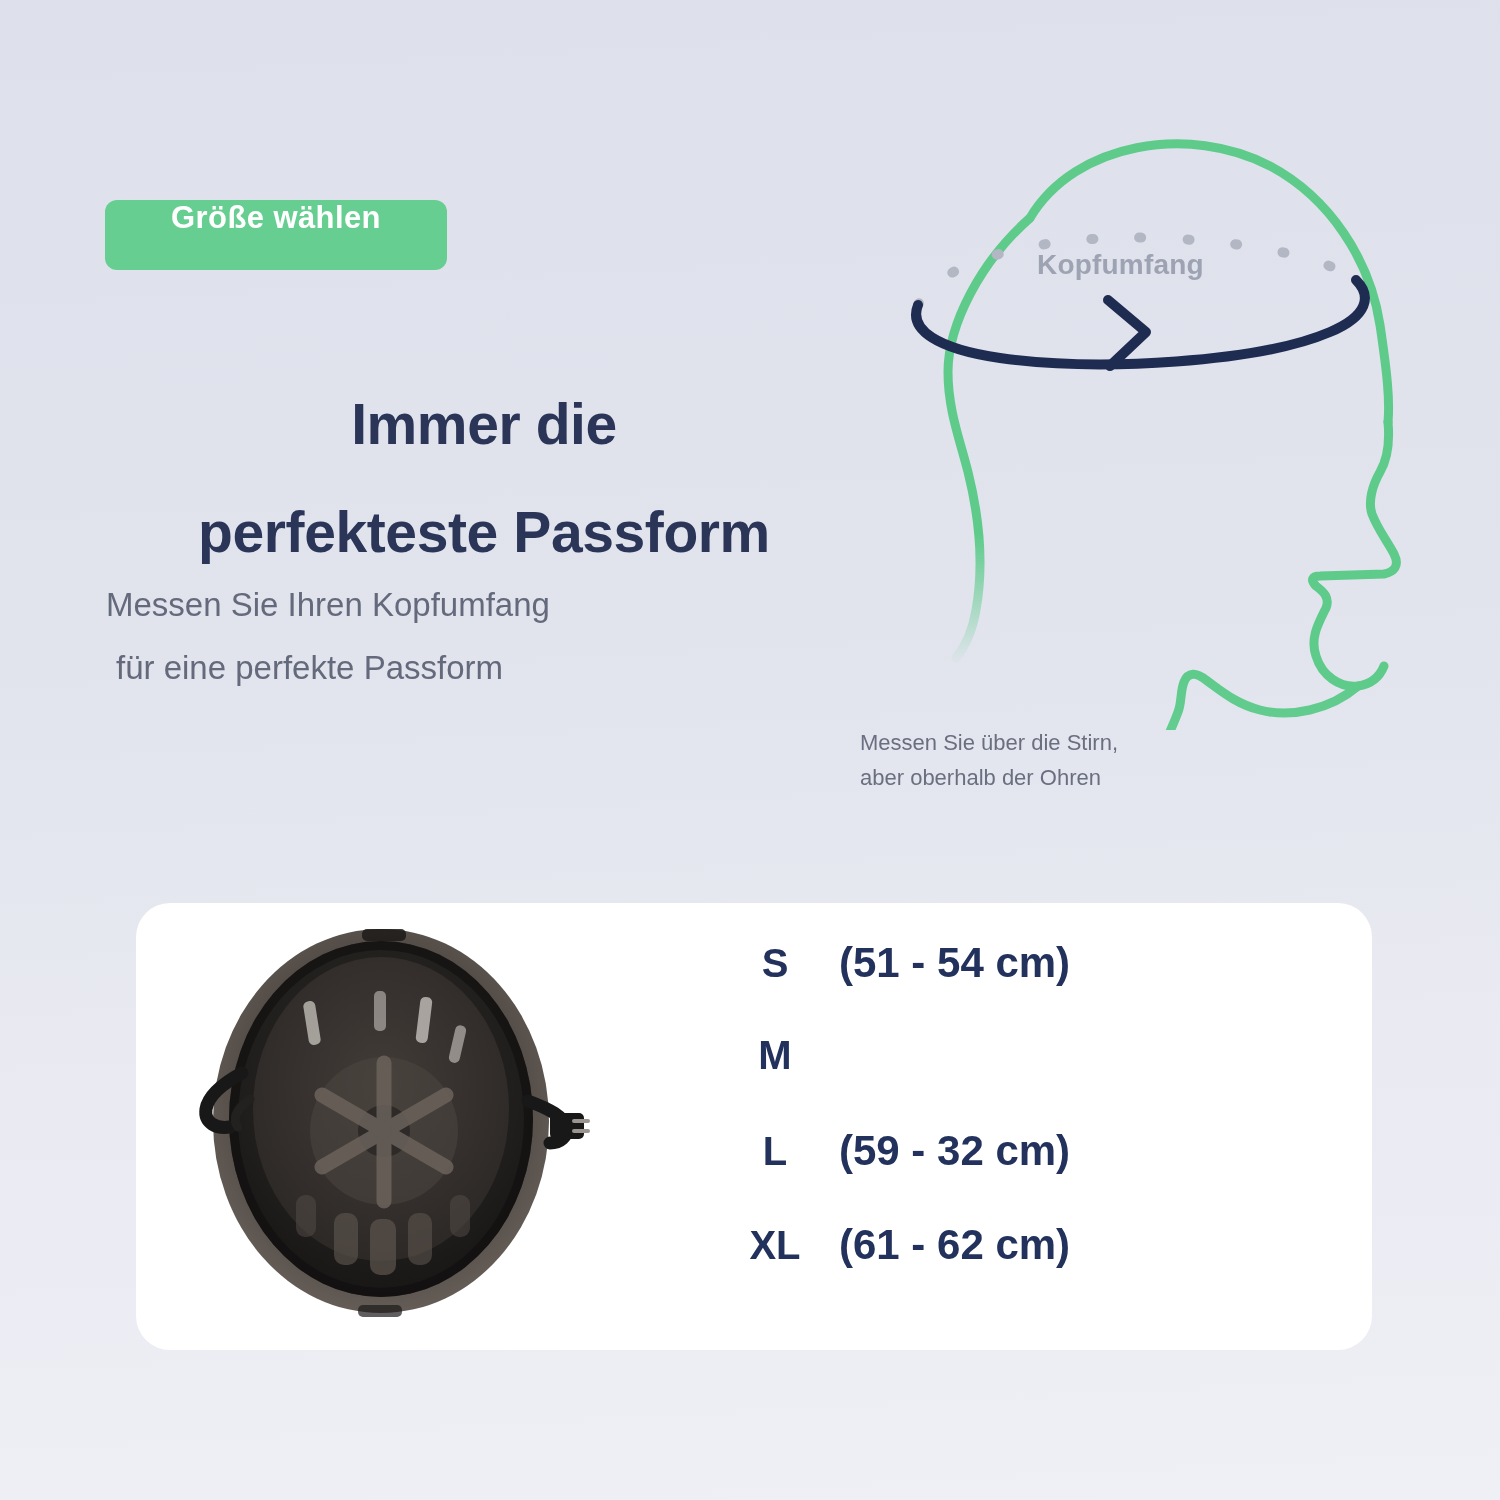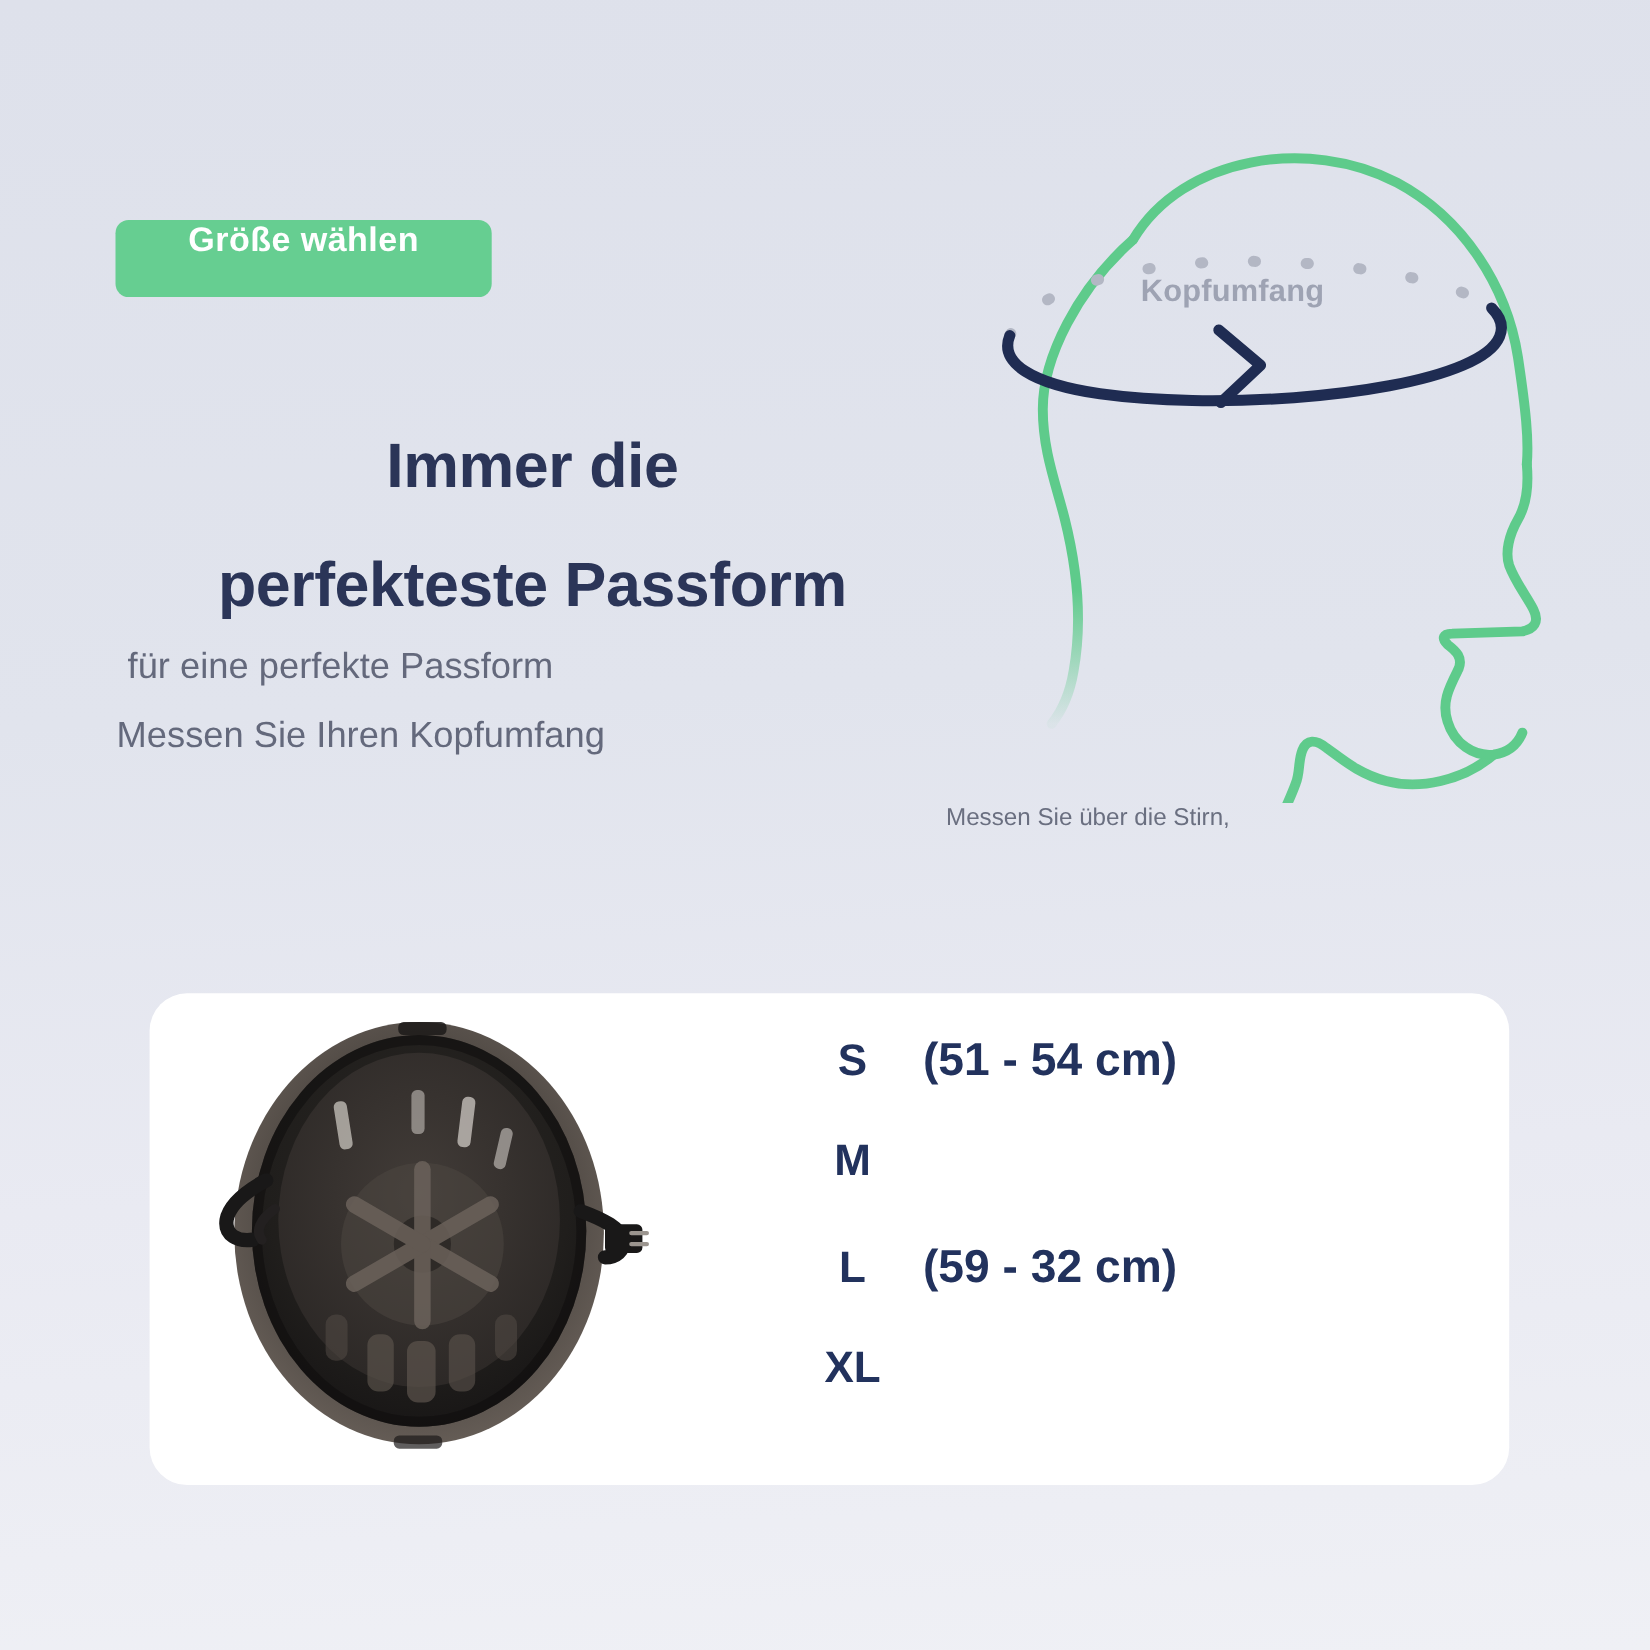--- a/index.html
+++ b/index.html
@@ -157,22 +157,22 @@
   <div id="badge">
     <span id="badge-label">Größe wählen</span>
   </div>
 
   <h1 id="headline">
     <span class="hl-line">Immer die</span>
     <span class="hl-line">perfekteste Passform</span>
   </h1>
 
   <p id="subtitle">
+    <span class="sub-line">Messen Sie Ihren Kopfumfang</span>
     <span class="sub-line indented">für eine perfekte Passform</span>
-    <span class="sub-line">Messen Sie Ihren Kopfumfang</span>
   </p>
 
   <div id="head-figure">
     <svg id="head-svg" viewBox="0 0 560 620">
       <defs>
         <linearGradient id="fadeGreenBack" x1="0" y1="0" x2="0" y2="1">
           <stop offset="0%" stop-color="#5ecb8b" stop-opacity="1"></stop>
           <stop offset="72%" stop-color="#5ecb8b" stop-opacity="1"></stop>
           <stop offset="100%" stop-color="#5ecb8b" stop-opacity="0.05"></stop>
         </linearGradient>
@@ -222,20 +222,21 @@
                C 78 239, 48 220, 58 195" fill="none" stroke="#1f2c52" stroke-width="10" stroke-linecap="round"></path>
 
       <path d="M 248 190 L 286 222 L 250 256" fill="none" stroke="#1f2c52" stroke-width="10" stroke-linecap="round" stroke-linejoin="round"></path>
     </svg>
   </div>
 
   <div id="kopfumfang-label">Kopfumfang</div>
 
   <div id="head-caption">
     <span class="cap-line">Messen Sie über die Stirn,</span>
+    <span class="cap-line">aber oberhalb der Ohren</span>
   </div>
 
   <div id="size-card">
 
     <div id="helmet-photo">
       <svg id="helmet-svg" viewBox="0 0 470 427">
         <defs>
           <radialGradient id="foamGrad" cx="50%" cy="45%" r="62%">
             <stop offset="0%" stop-color="#3a3532"></stop>
             <stop offset="55%" stop-color="#4a443f"></stop>
@@ -308,18 +309,19 @@
       </div>
       <div class="size-row">
         <span class="size-name">M</span>
       </div>
       <div class="size-row">
         <span class="size-name">L</span>
         <span class="size-range">(59 - 32 cm)</span>
       </div>
       <div class="size-row">
         <span class="size-name">XL</span>
+        <span class="size-range">(61 - 62 cm)</span>
       </div>
     </div>
 
   </div>
 
 </div>
 
 </body></html>

